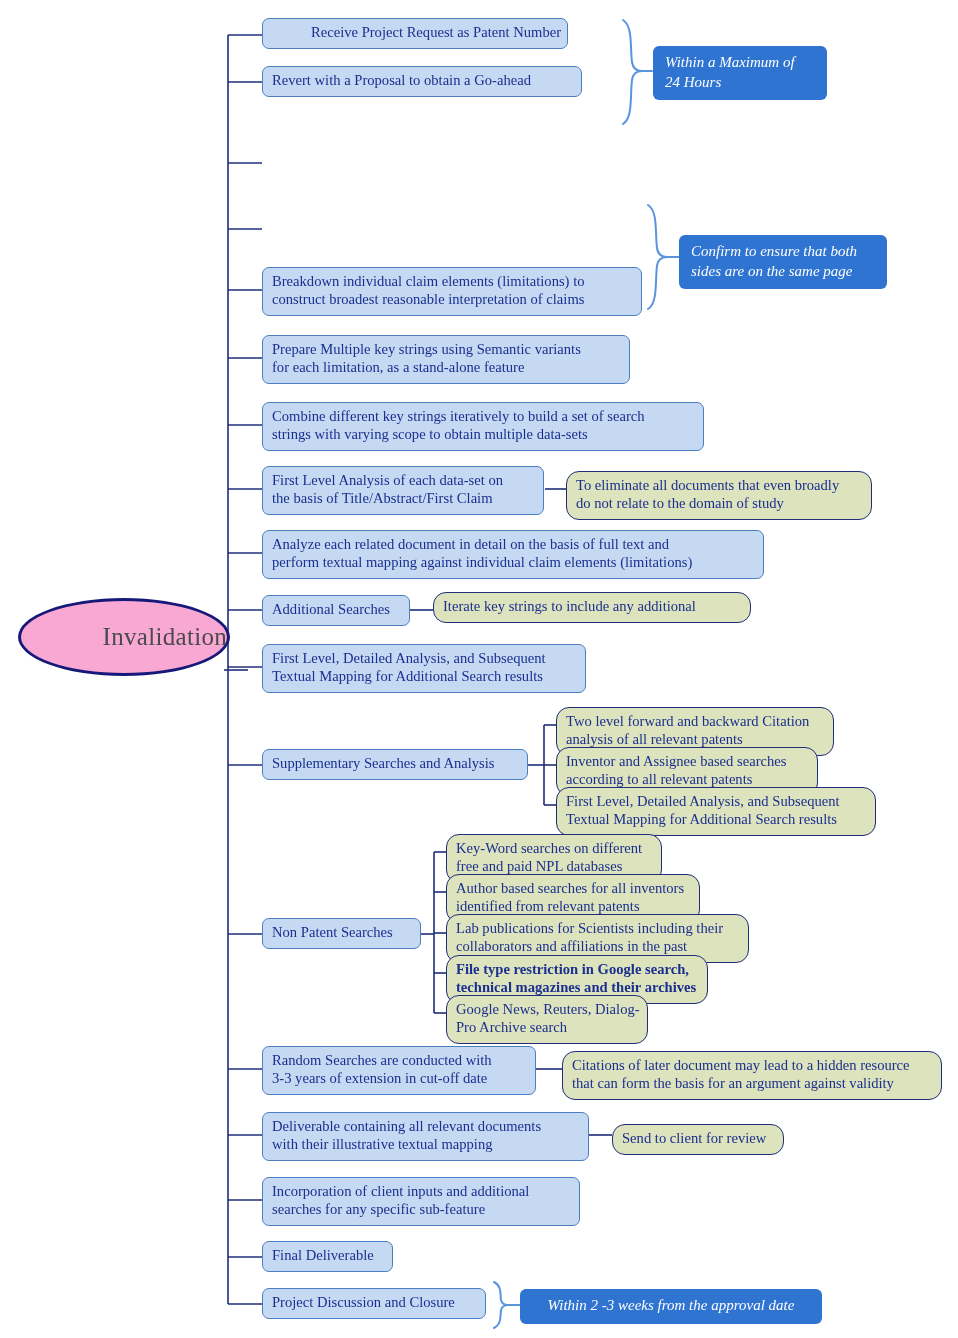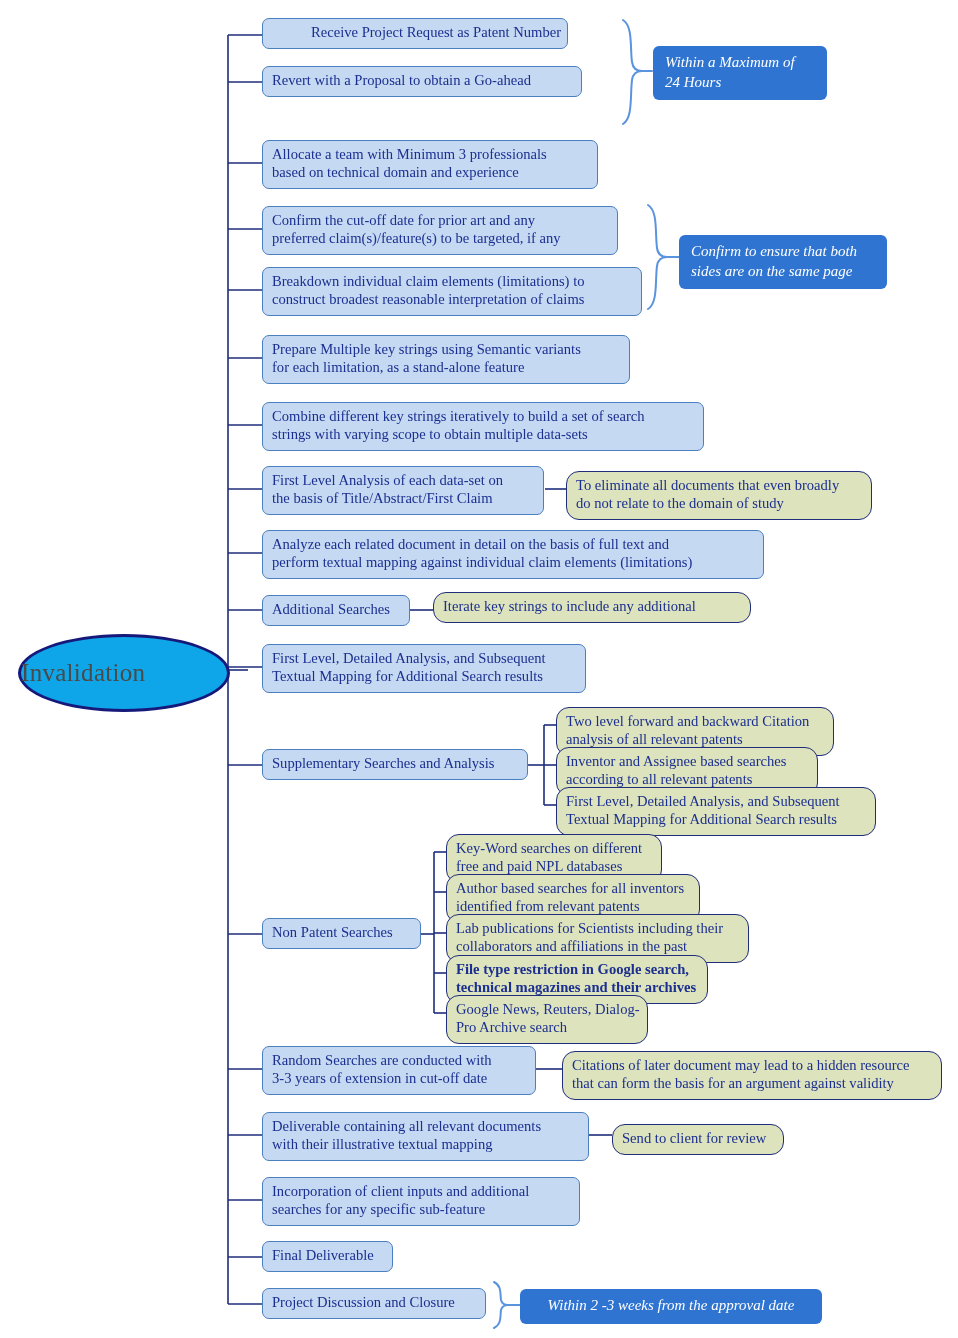--- a/index.html
+++ b/index.html
@@ -10,26 +10,26 @@
     overflow:hidden;
   }
   #canvas{position:relative;width:958px;height:1338px;}
 
   
   #wires{position:absolute;left:0;top:0;width:958px;height:1338px;pointer-events:none;}
 
   
   .root-node{
     position:absolute;
-    left:18px;top:634px;
+    left:18px;top:598px;
     width:206px;height:72px;
     border:3px solid #16197a;
     border-radius:50%;
-    background:#0ea5e9;
-    display:flex;align-items:center;justify-content:flex-start;
+    background:#f9a8d4;
+    display:flex;align-items:center;justify-content:flex-end;
     color:#4a4a4a;
     font-size:25px;
     letter-spacing:.3px;
   }
 
   
   .node{
     position:absolute;
     box-sizing:border-box;
     border-radius:7px;
@@ -173,29 +173,21 @@
 
   <div class="node blue" style="left:262px;top:18px;width:306px;padding-left:48px;">
     <span class="line">Receive Project Request as Patent Number</span>
   </div>
 
   <div class="node blue" style="left:262px;top:66px;width:320px;">
     <span class="line">Revert with a Proposal to obtain a Go-ahead</span>
   </div>
 
 
-  <div class="node blue" style="left:262px;top:140px;width:336px;">
-    <span class="line">Allocate a team with Minimum 3 professionals</span>
-    <span class="line">based on technical domain and experience</span>
-  </div>
-
-  <div class="node blue" style="left:262px;top:206px;width:356px;">
-    <span class="line">Confirm the cut-off date for prior art and any</span>
-    <span class="line">preferred claim(s)/feature(s) to be targeted, if any</span>
-  </div>
+
 
   <div class="node blue" style="left:262px;top:267px;width:380px;">
     <span class="line">Breakdown individual claim elements (limitations) to</span>
     <span class="line">construct broadest reasonable interpretation of claims</span>
   </div>
 
   <div class="node blue" style="left:262px;top:335px;width:368px;">
     <span class="line">Prepare Multiple key strings using Semantic variants</span>
     <span class="line">for each limitation, as a stand-alone feature</span>
   </div>

